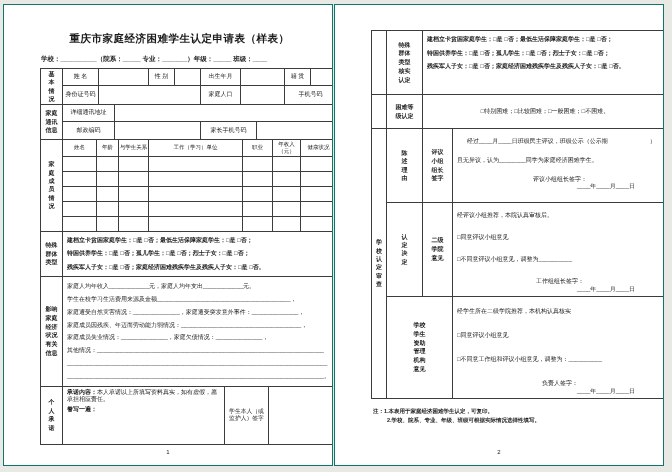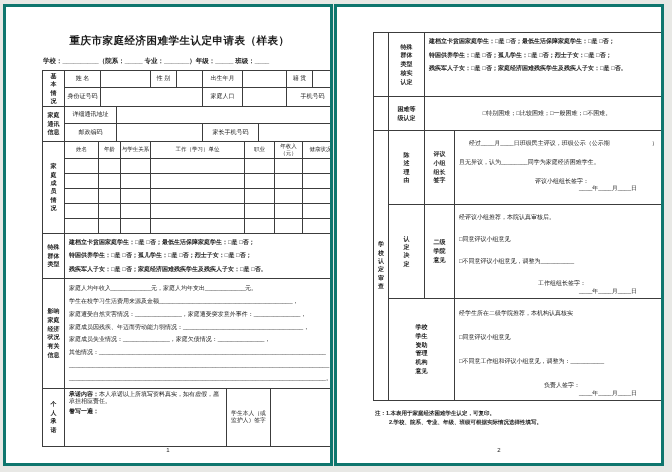--- a/index.html
+++ b/index.html
@@ -6,21 +6,21 @@
   html,body { width: 672px; height: 472px; }
   body {
     background: #e8e8e5;
     font-family: "Liberation Sans", "DejaVu Sans", sans-serif;
     color: #1a1a1a;
   }
   .canvas { display: flex; gap: 1px; padding: 4px 3px; }
   .page {
     width: 330px; height: 462px;
     background: #ffffff;
-    border: 3px solid #0f766e;
+    border: 1px solid #0f766e;
     position: relative;
     overflow: hidden;
     padding-left: 15px;
   }
   .inner { padding: 0 13px 0 21px; }
 
   .title {
     text-align: center; font-weight: bold;
     font-size: 10.5px; letter-spacing: .5px;
     margin: 27px 0 9px 0;

